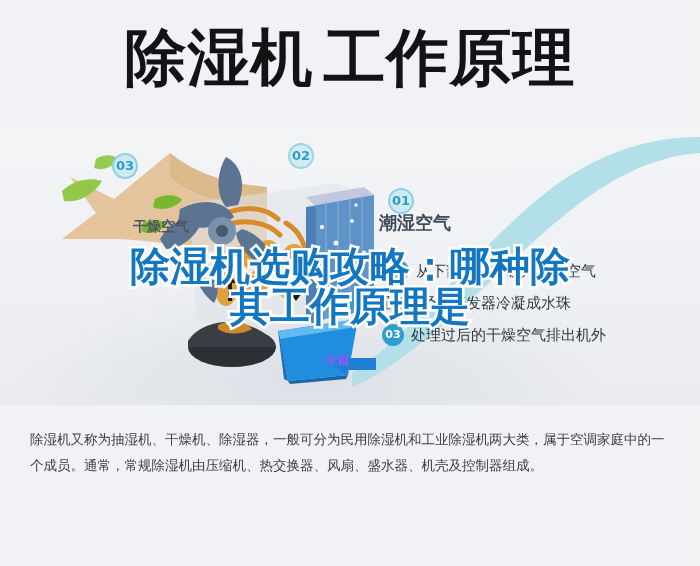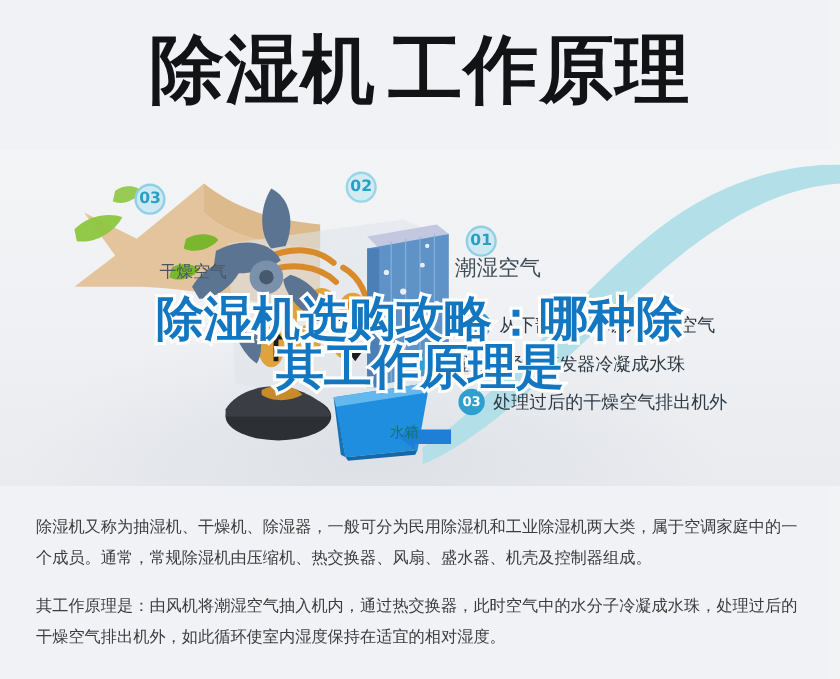--- a/index.html
+++ b/index.html
@@ -58,24 +58,25 @@
     line-height:22px; text-align:center; font-family:"DejaVu Sans",sans-serif;
   }
   .badge.b03-top{ left:112px; top:28px; }
   .badge.b02{ left:288px; top:18px; background:#d2ecf4; border-color:#9ad5e7;}
   .badge.b01{ left:388px; top:63px; }
 
   
   .lbl{
     position:absolute; color:#2c3e50; font-size:13px; white-space:nowrap;
     font-family:"DejaVu Sans","Liberation Sans",sans-serif;
+    font-weight:bold;
   }
   .lbl-dry{ left:133px; top:93px; color:#4a5560; font-size:14px; }
   .lbl-humid{ left:379px; top:86px; color:#3f4c58; font-size:18px; }
-  .lbl-tank{ left:325px; top:227px; color:#0f766e; font-size:12px; }
+  .lbl-tank{ left:325px; top:227px; color:#8b5cf6; font-size:12px; }
 
   
   .callout{
     position:absolute; left:314px; top:13px;
     padding:2px 8px; background:#f7f8fa;
     border:1.5px solid #5b6672; border-radius:4px;
     font-size:13px; color:#2b3640; white-space:nowrap;
   }
   .callout:after{
     content:""; position:absolute; left:22px; top:100%;
@@ -273,16 +274,15 @@
     </div>
   </div>
 
   <div class="overlay">
     <span>除湿机选购攻略：哪种除</span>
     <span>其工作原理是</span>
   </div>
 
   <div class="body-copy">
     <p>除湿机又称为抽湿机、干燥机、除湿器，一般可分为民用除湿机和工业除湿机两大类，属于空调家庭中的一个成员。通常，常规除湿机由压缩机、热交换器、风扇、盛水器、机壳及控制器组成。</p>
-    <p>其工作原理是：由风机将潮湿空气抽入机内，通过热交换器，此时空气中的水分子冷凝成水珠，处理过后的干燥空气排出机外，如此循环使室内湿度保持在适宜的相对湿度。</p>
   </div>
 
 </div>
 
 </body></html>

